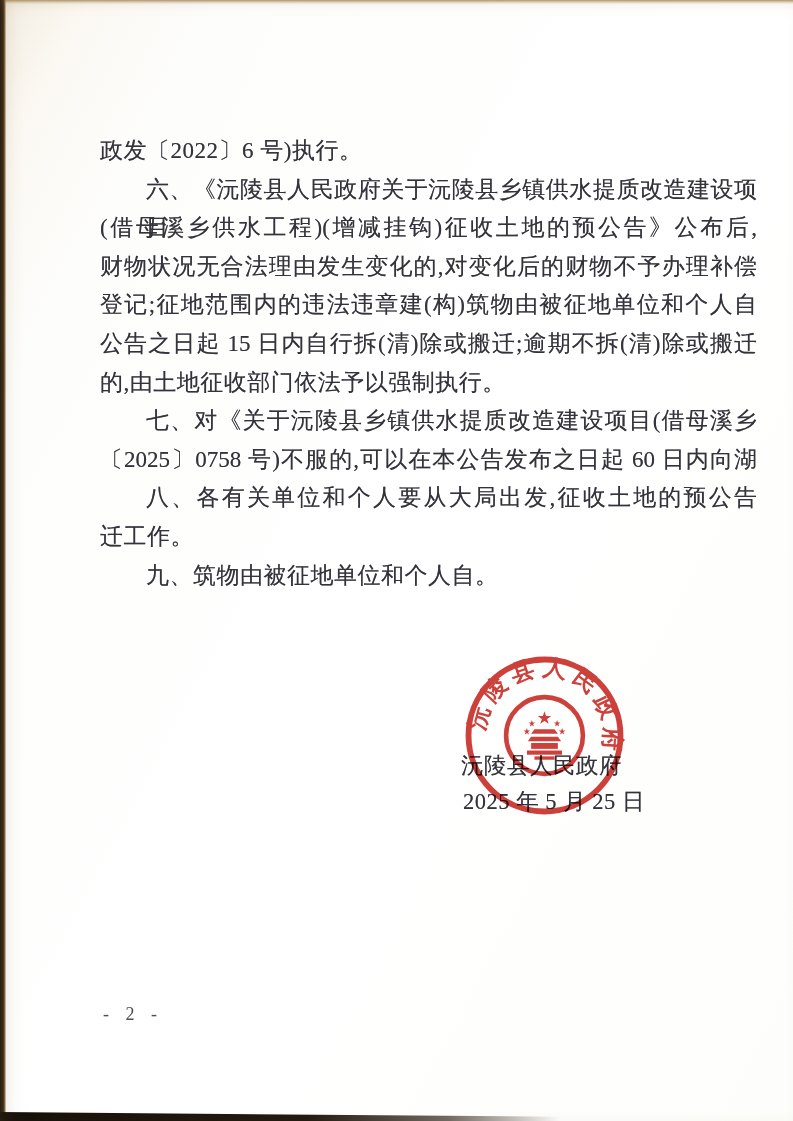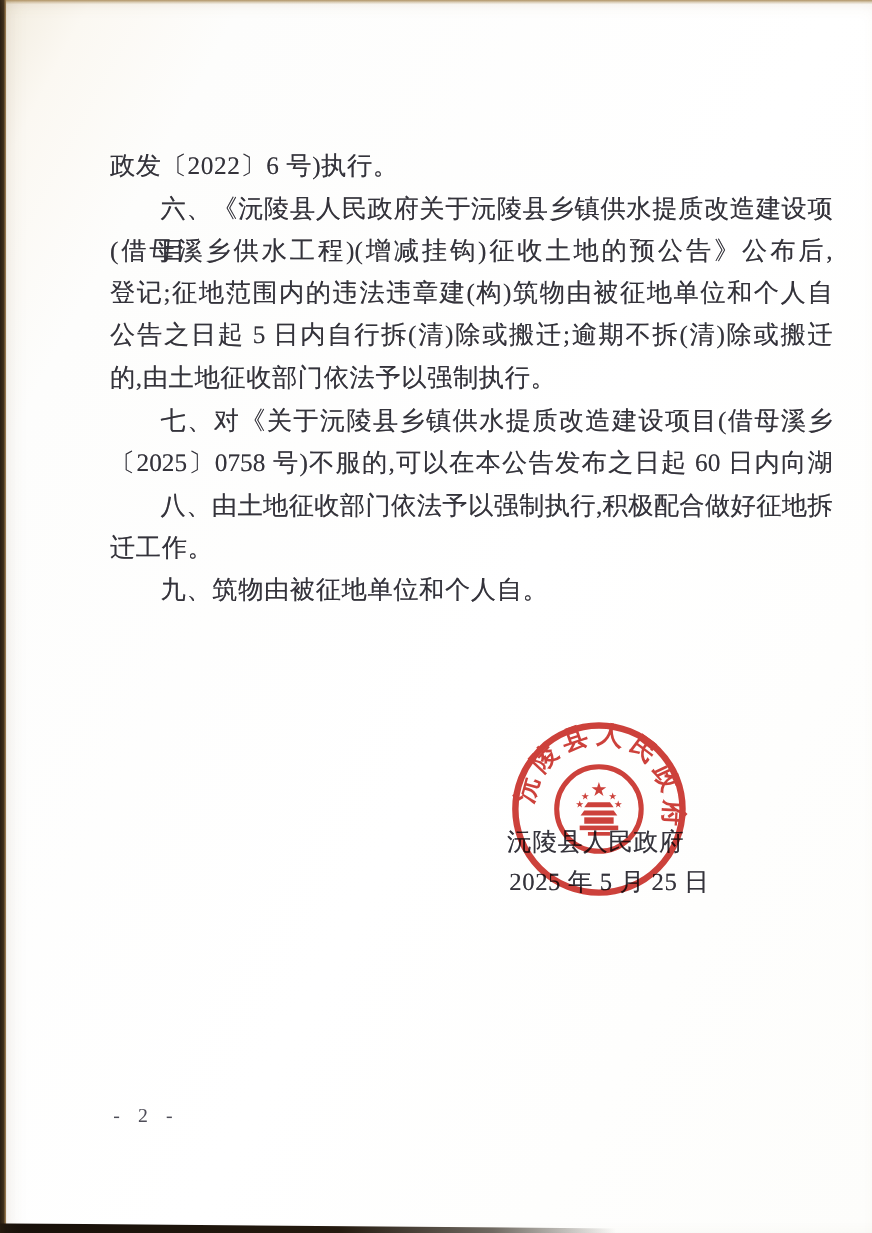--- a/index.html
+++ b/index.html
@@ -92,26 +92,27 @@
 <div class="page">
 
   <div class="edge-top"></div>
   <div class="edge-left"></div>
   <div class="edge-bottom"></div>
 
   <div class="textblock">
     <div class="line">政发〔2022〕6 号)执行。</div>
     <div class="line indent just">六、《沅陵县人民政府关于沅陵县乡镇供水提质改造建设项目</div>
     <div class="line just">(借母溪乡供水工程)(增减挂钩)征收土地的预公告》公布后,</div>
+    <div class="line just">财物状况无合法理由发生变化的,对变化后的财物不予办理补偿</div>
     <div class="line just">登记;征地范围内的违法违章建(构)筑物由被征地单位和个人自</div>
-    <div class="line just">公告之日起 5 日内自行拆(清)除或搬迁;逾期不拆(清)除或搬迁</div>
+    <div class="line just">公告之日起 15 日内自行拆(清)除或搬迁;逾期不拆(清)除或搬迁</div>
     <div class="line">的,由土地征收部门依法予以强制执行。</div>
     <div class="line indent just">七、对《关于沅陵县乡镇供水提质改造建设项目(借母溪乡</div>
     <div class="line just">〔2025〕0758 号)不服的,可以在本公告发布之日起 60 日内向湖</div>
-    <div class="line indent just">八、由土地征收部门依法予以强制执行,积极配合做好征地拆</div>
+    <div class="line indent just">八、各有关单位和个人要从大局出发,征收土地的预公告</div>
     <div class="line">迁工作。</div>
     <div class="line indent">九、筑物由被征地单位和个人自。</div>
   </div>
 
   <div class="sig-name">沅陵县人民政府</div>
   <div class="sig-date">2025 年 5 月 25 日</div>
 
   <div class="seal">
     <svg viewBox="0 0 200 200" xmlns="http://www.w3.org/2000/svg">
       <circle class="ring" cx="100" cy="100" r="91" stroke-width="7"></circle>

